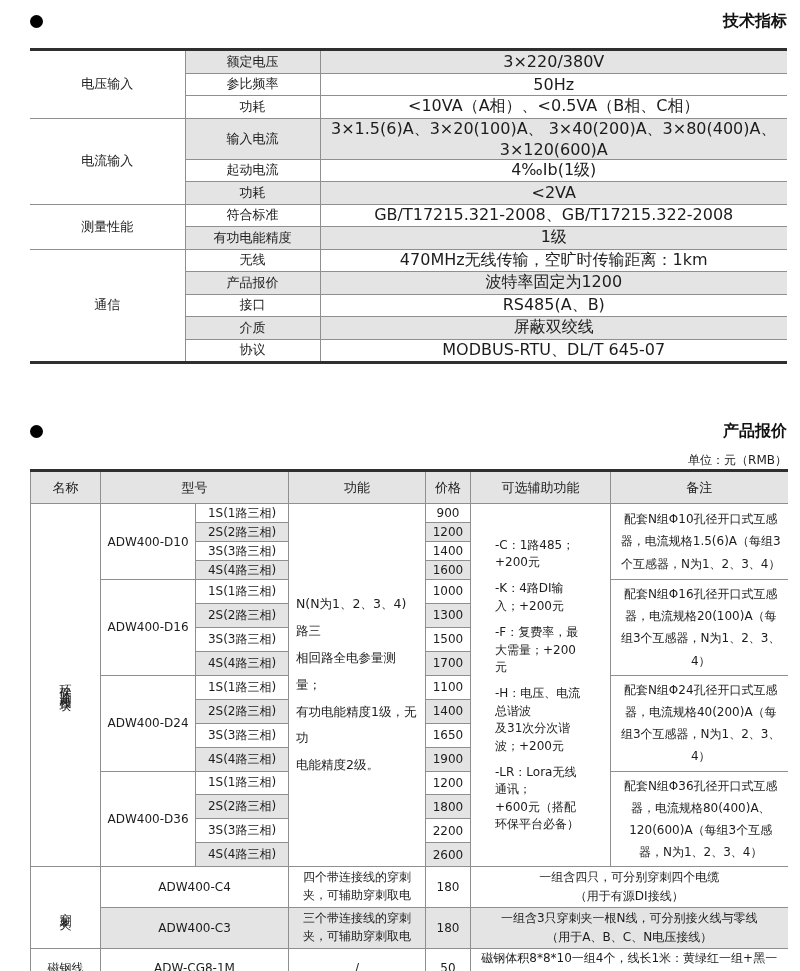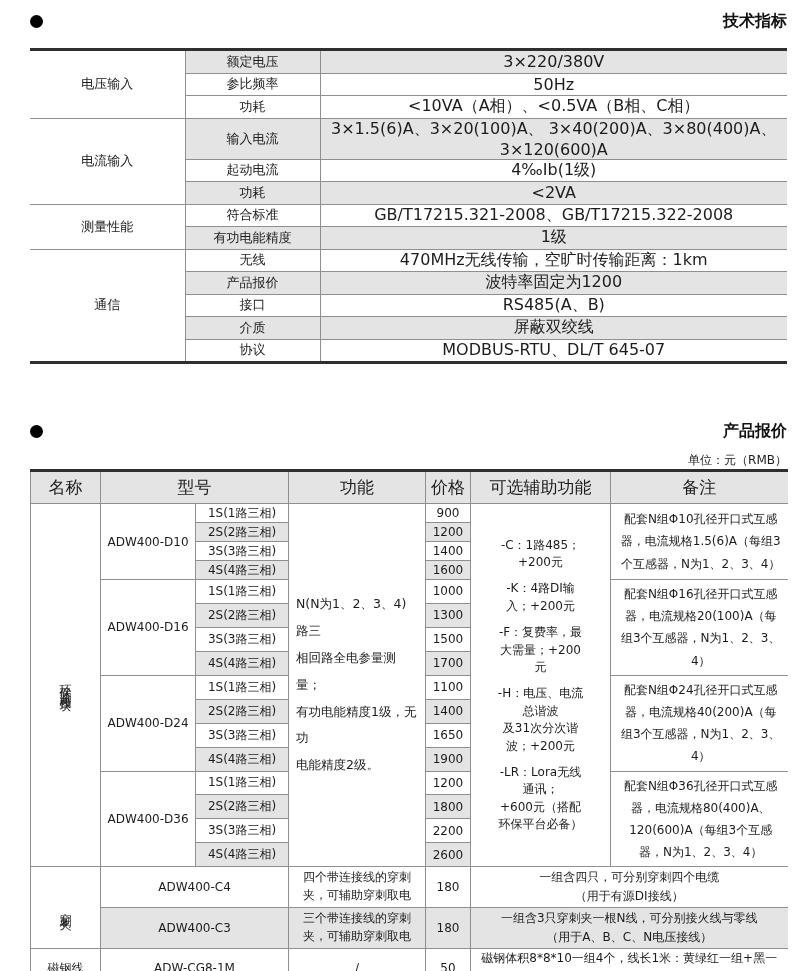--- a/index.html
+++ b/index.html
@@ -23,26 +23,26 @@
   #tech td.p { border-left:1px solid #8f8f8f; border-right:1px solid #8f8f8f; font-size:13px; }
   #tech .g { background:#e4e4e4; }
 
   
   .unit-row { width:757px; text-align:right; font-size:12px; margin:10px 0 0; }
   #pricing { border-top:3px solid #2f2f2f; border-bottom:3px solid #2f2f2f;
              border-left:1px solid #8f8f8f; }
   #pricing th, #pricing td { border:1px solid #8f8f8f; vertical-align:middle;
              text-align:center; font-size:12px; padding:0 2px; overflow:hidden; }
   #pricing th:last-child, #pricing td:last-child { border-right:none; }
-  #pricing th { background:#e4e4e4; height:31px; font-weight:normal; font-size:17px; }
+  #pricing th { background:#e4e4e4; height:31px; font-weight:normal; font-size:13px; }
   #pricing td.vr { height:18px; }
   #pricing .g { background:#e4e4e4;margin-top:48px; }
   #pricing td.func { text-align:left; white-space:pre-line; line-height:2.15;
              padding:5px 7px; font-size:12.5px; }
-  #pricing td.aux { text-align:center; padding:0 24px; }
+  #pricing td.aux { text-align:left; padding:0 24px; }
   #pricing td.aux p { margin:9px 0; line-height:1.45; white-space:pre-line; }
   #pricing td.remark { text-align:center; padding:3px 6px 3px 9px; line-height:1.85; }
   #pricing td.accfunc { line-height:1.5; padding:0 5px; height:40px;font-family:Liberation Mono, monospace; }
   #pricing td.accremark { white-space:pre-line; line-height:1.6; height:40px; }
   #pricing tr.magnet td { height:36px; }
   .vtext { writing-mode:vertical-rl; text-orientation:upright; letter-spacing:3px;
            display:inline-block; line-height:1; }
 </style>
 </head>
 <body>

